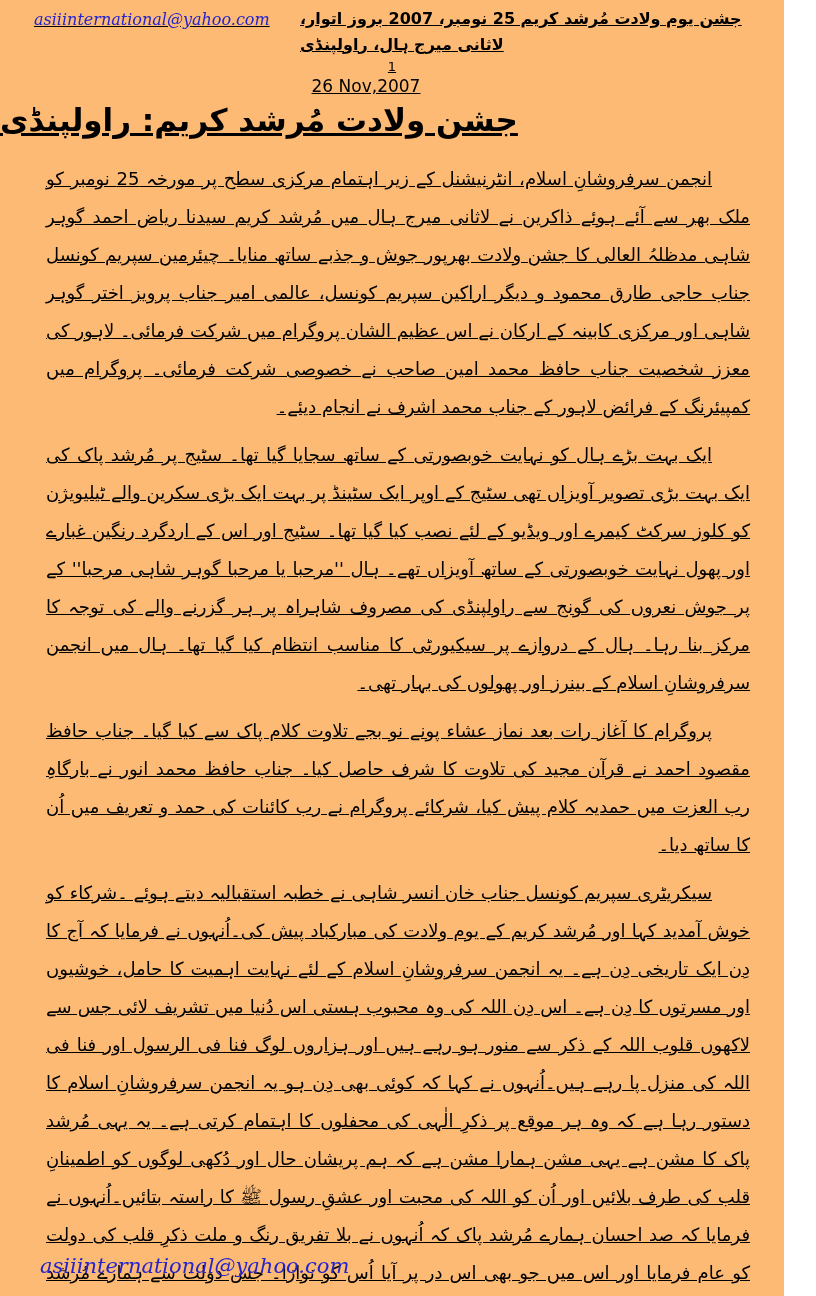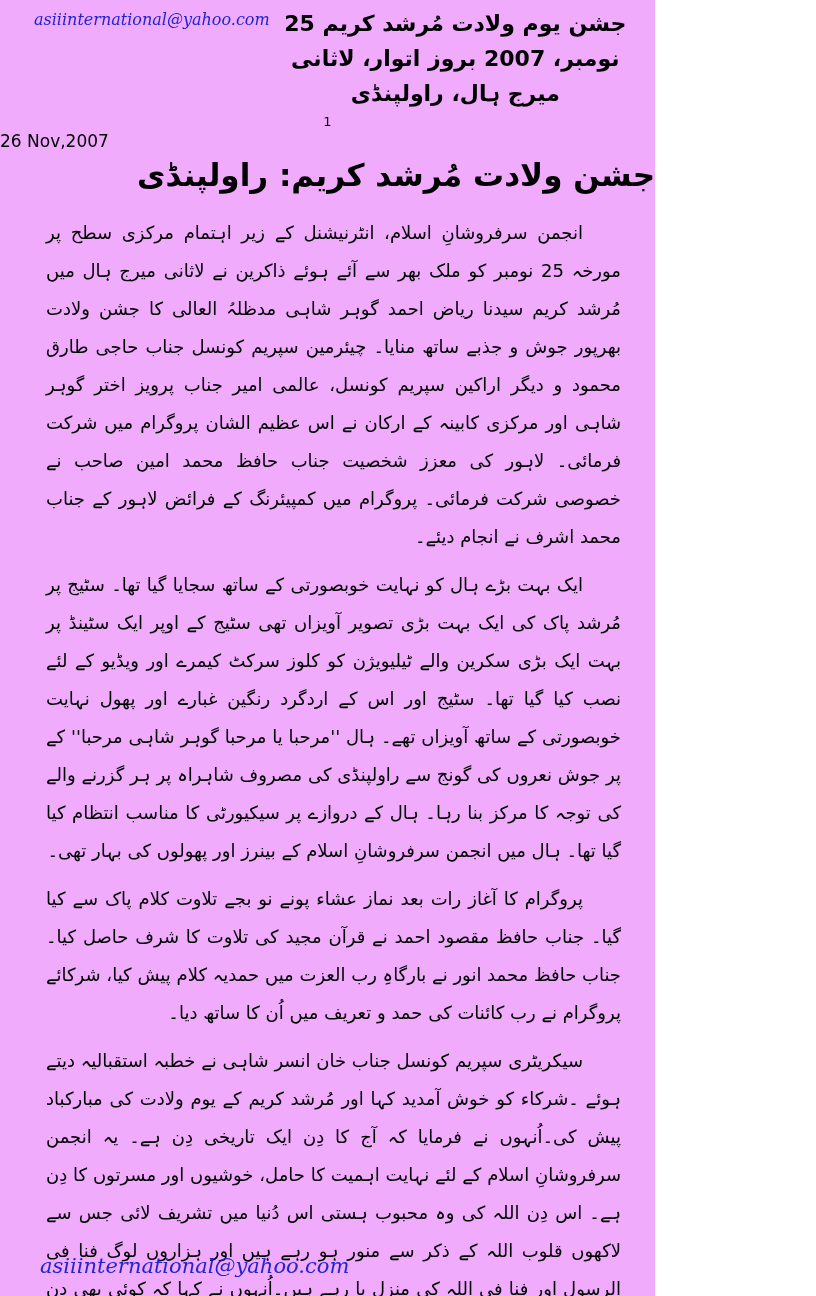--- a/index.html
+++ b/index.html
@@ -2,66 +2,67 @@
 <html lang="ur"><head>
 <meta charset="utf-8">
 <style>
   html, body {
     margin: 0;
     padding: 0;
     background: #ffffff;
   }
   .page {
     position: relative;
-    width: 655px;
+    width: 784px;
     height: 1296px;
-    background: #f0abfc;
+    background: #fdba74;
     font-family: "DejaVu Sans", sans-serif;
     color: #000000;
     overflow: hidden;
     box-sizing: border-box;
+    text-decoration: underline;
   }
   
   .header-row {
     display: flex;
     justify-content: space-between;
     align-items: flex-start;
     padding: 6px 14px 0 34px;
   }
   .header-email {
     font-family: "DejaVu Serif", serif;
     font-style: italic;
     font-size: 16px;
     color: #2424cc;
     margin-top: 4px;
     text-decoration: none;
   }
   .header-urdu {
     direction: rtl;
-    font-size: 22px;
+    font-size: 16px;
     font-weight: bold;
     line-height: 1.6;
     max-width: 470px;
-    text-align: center;
+    text-align: left;
   }
   .page-number {
     text-align: center;
     font-size: 13px;
     margin-top: 2px;
   }
   .date-line {
-    text-align: left;
+    text-align: center;
     padding-right: 52px;
     font-size: 17px;
     margin-top: 2px;
   }
   
   .doc-title {
     direction: rtl;
-    text-align: right;
+    text-align: left;
     font-size: 31px;
     font-weight: bold;
     margin: 4px 0 18px 0;
     line-height: 1.35;
   }
   
   .body-text {
     direction: rtl;
     padding: 0 34px;
     text-align: justify;

